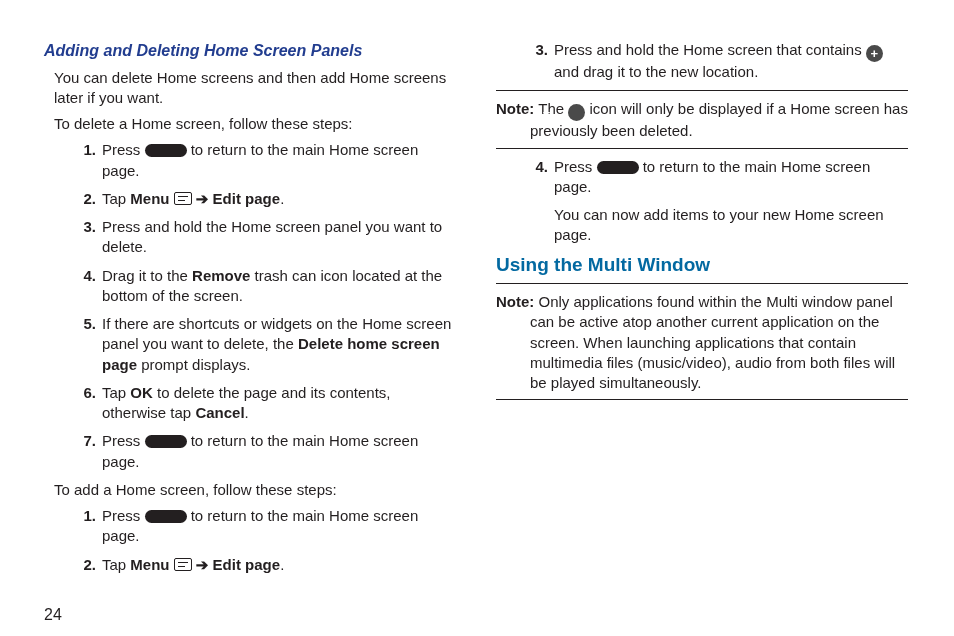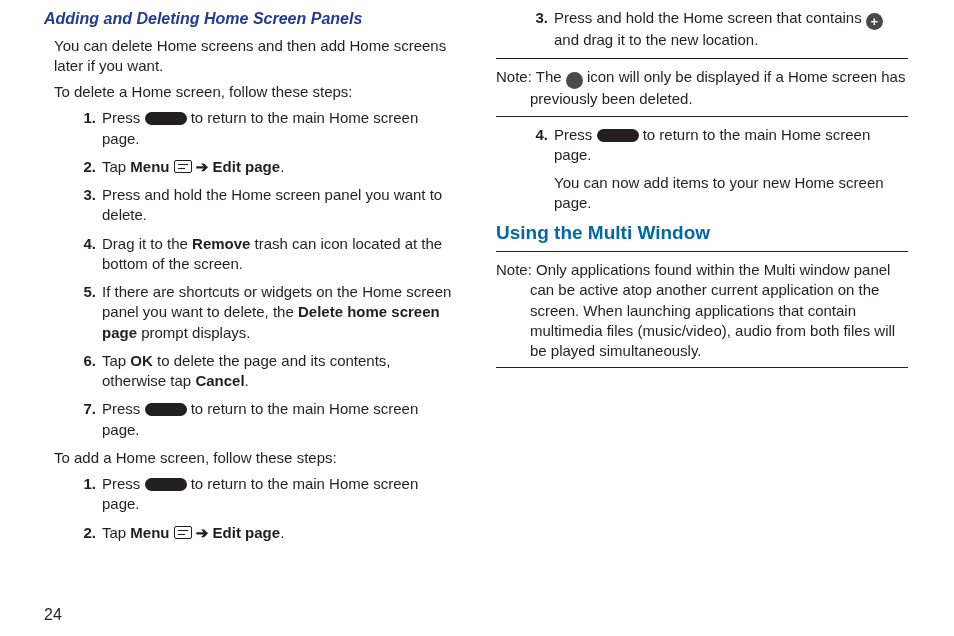--- a/index.html
+++ b/index.html
@@ -8,21 +8,21 @@
     background: #fff;
     font-family: Arial, Helvetica, sans-serif;
     color: #231f20;
     font-size: 15px;
     line-height: 1.35;
   }
   .page {
     width: 952px;
     height: 636px;
     box-sizing: border-box;
-    padding: 8px 44px 10px 44px;
+    padding: 40px 44px 10px 44px;
     position: relative;
   }
   .cols {
     display: flex;
     gap: 40px;
   }
   .col {
     flex: 1 1 0;
     min-width: 0;
   }
@@ -112,21 +112,21 @@
   .hr {
     border: 0;
     border-top: 1.4px solid #231f20;
     margin: 6px 0 8px 0;
   }
   .note {
     margin: 0 0 6px 0;
     padding-left: 34px;
     text-indent: -34px;
   }
-  .note .nl { font-weight: 400; }
+  .note .nl { font-weight: 700; }
   .pagenum {
     position: absolute;
     bottom: 10px;
     left: 44px;
     font-size: 16px;
   }
 </style>
 </head>
 <body>
 

